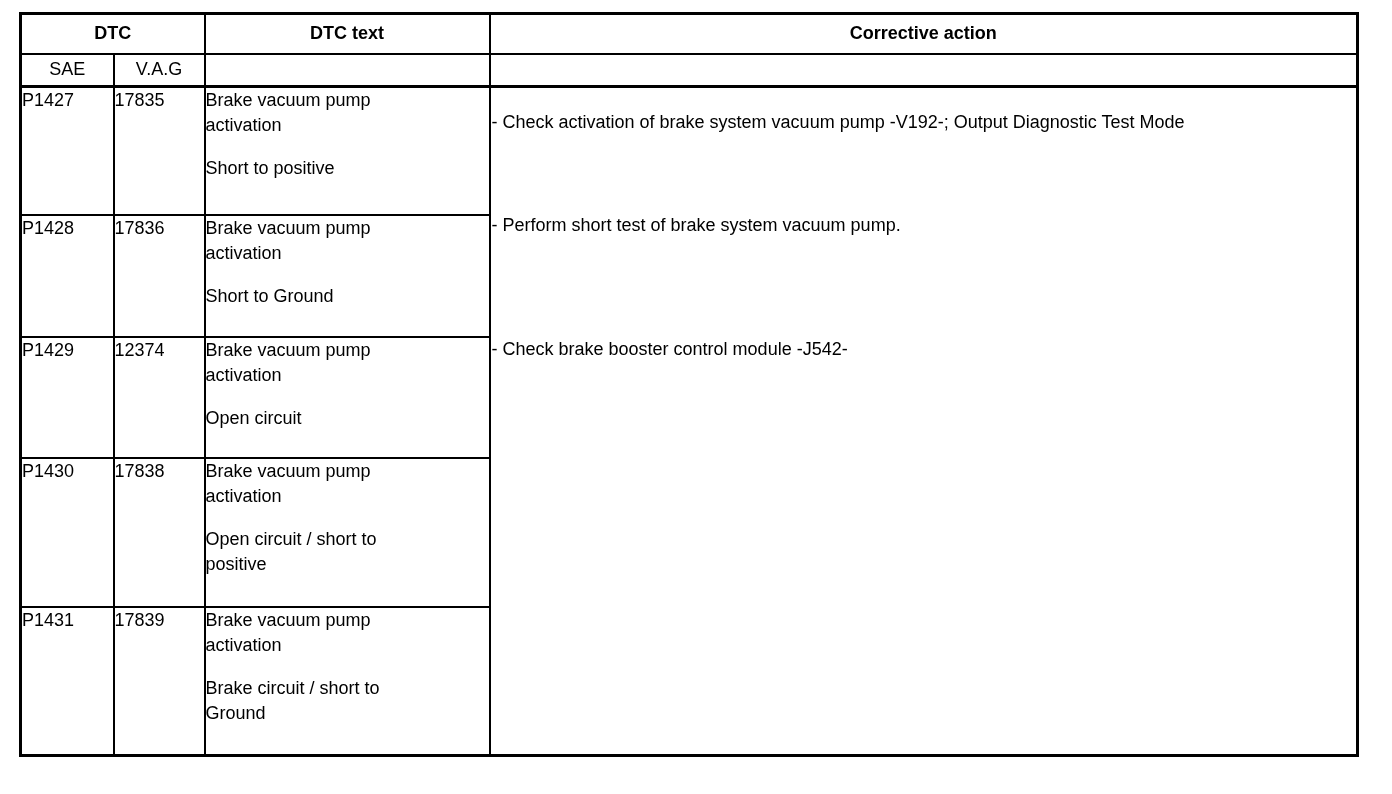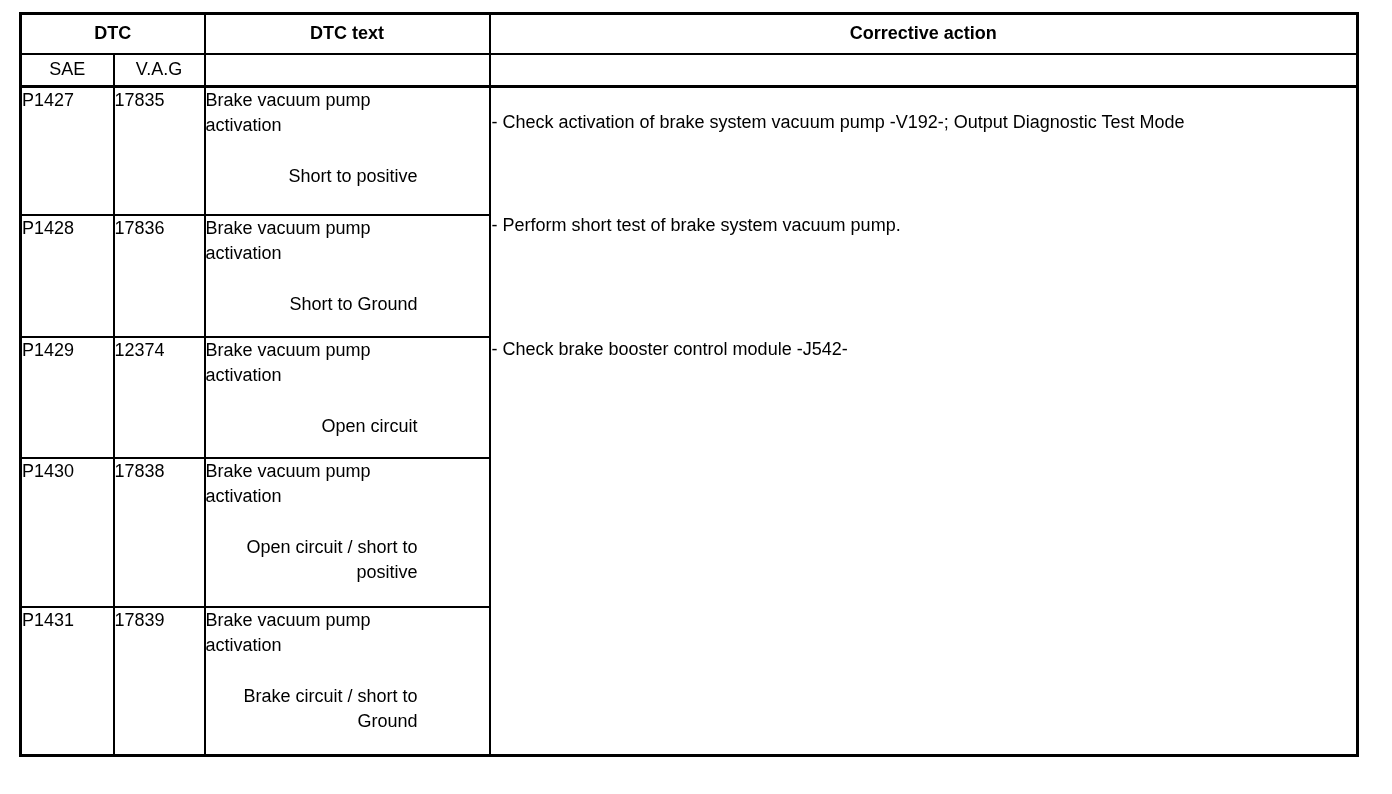--- a/index.html
+++ b/index.html
@@ -39,21 +39,21 @@
     border-bottom: 3px solid #000000;
   }
   tr.data-row-1 { height: 128px; }
   tr.data-row-2 { height: 122px; }
   tr.data-row-3 { height: 121px; }
   tr.data-row-4 { height: 149px; }
   tr.data-row-5 { height: 149px; }
   td.code-cell { padding: 11px 4px 4px 10px; margin-top: 10px; }
   td.text-cell { padding: 11px 8px 4px 8px; }
   .text-inner { max-width: 212px; }
-  .fault-line { margin-top: 26px; text-align: right; }
+  .fault-line { margin-top: 18px; }
   td.action-cell { padding: 0; }
   .action-wrap { padding: 22px 12px 0 1px; }
   .action-item {
     max-width: 730px;
     padding-left: 15px;
     text-indent: -15px;
   }
   .action-item.pos-2 { margin-top: 78px; }
   .action-item.pos-3 { margin-top: 99px; }
 </style>

